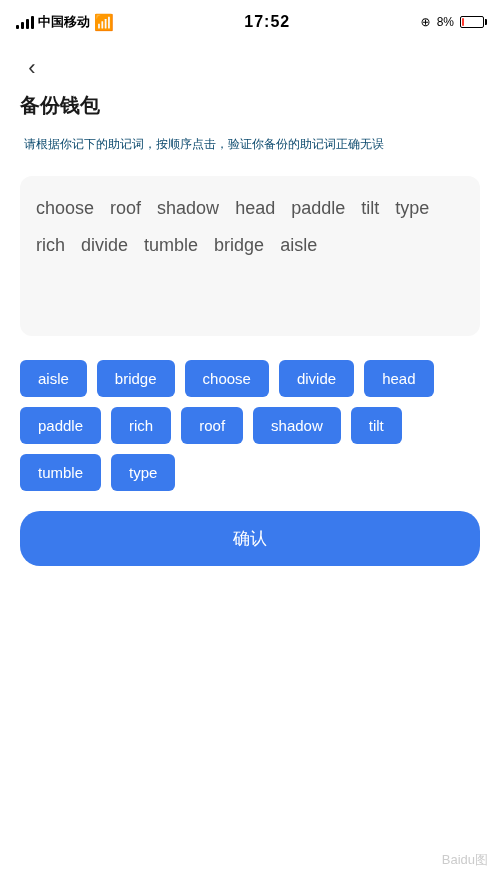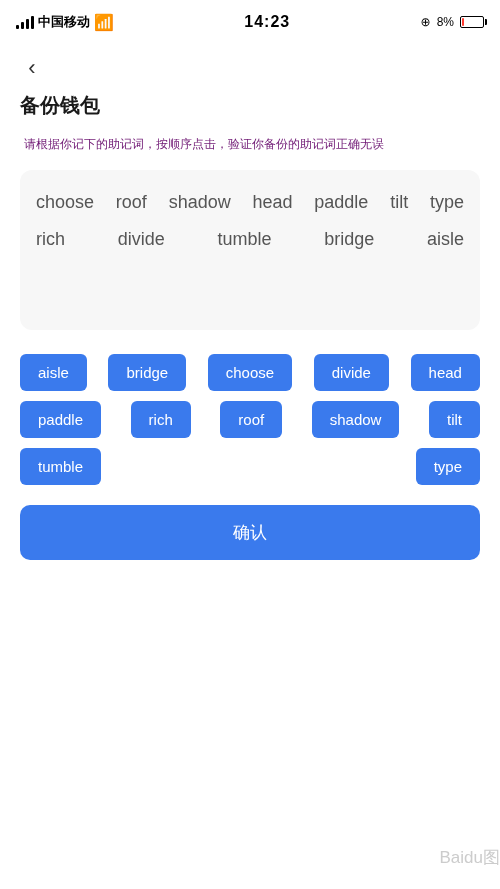--- a/index.html
+++ b/index.html
@@ -1,16 +1,16 @@
 <!DOCTYPE html>
 <html><head>
   <meta charset="utf-8">
   <meta name="viewport" content="width=500">
   <style>
-    * { margin: 0; padding: 0; box-sizing: border-box; justify-content: space-between; }
+    * { margin: 0; padding: 0; box-sizing: border-box; }
 
     body {
       width: 500px;
       height: 889px;
       background: #ffffff;
       font-family: -apple-system, "PingFang SC", "Helvetica Neue", Arial, sans-serif;
       overflow: hidden;
       position: relative;
     }
 
@@ -117,23 +117,23 @@
     .verify-heading {
       text-align: center;
       font-size: 16px;
       font-weight: 500;
       color: #333;
       margin-bottom: 8px;
     }
 
     .verify-desc {
       font-size: 12px;
-      color: #701a75;
+      color: #0c4a6e;
       line-height: 1.6;
-      margin-bottom: 16px;
+      margin-bottom: 22px;
       padding: 0 4px;
     }
 
     
     .word-display-box {
       background: #f7f7f7;
       border-radius: 12px;
       padding: 20px 16px;
       min-height: 160px;
       margin-bottom: 24px;
@@ -167,53 +167,53 @@
       cursor: pointer;
       font-family: inherit;
     }
 
     
     .confirm-btn {
       width: 100%;
       background: #3a7aed;
       color: #fff;
       border: none;
-      border-radius: 10px;
+      border-radius: 20px;
       padding: 16px;
       font-size: 17px;
       font-weight: 500;
       cursor: pointer;
       font-family: inherit;
     }
 
     
     .watermark {
       position: absolute;
       bottom: 20px;
-      right: 0;
-      font-size: 17px;
+      right: 12px;
+      font-size: 13px;
       color: #ccc;
       text-align: right;
     }
   </style>
 </head>
 <body>
 
 <div class="status-bar">
   <div class="status-left">
     <div class="signal-bars">
       <div class="signal-bar" style="height:4px"></div>
       <div class="signal-bar" style="height:7px"></div>
       <div class="signal-bar" style="height:10px"></div>
       <div class="signal-bar" style="height:13px"></div>
     </div>
     <span>中国移动</span>
     <span style="font-size:16px;">📶</span>
   </div>
-  <div class="status-center">14:23</div>
+  <div class="status-center">17:52</div>
   <div class="status-right">
     <span>⊕</span>
     <span>8%</span>
     <div class="battery-wrapper">
       <div class="battery-icon">
         <div class="battery-fill"></div>
       </div>
     </div>
   </div>
 </div>

